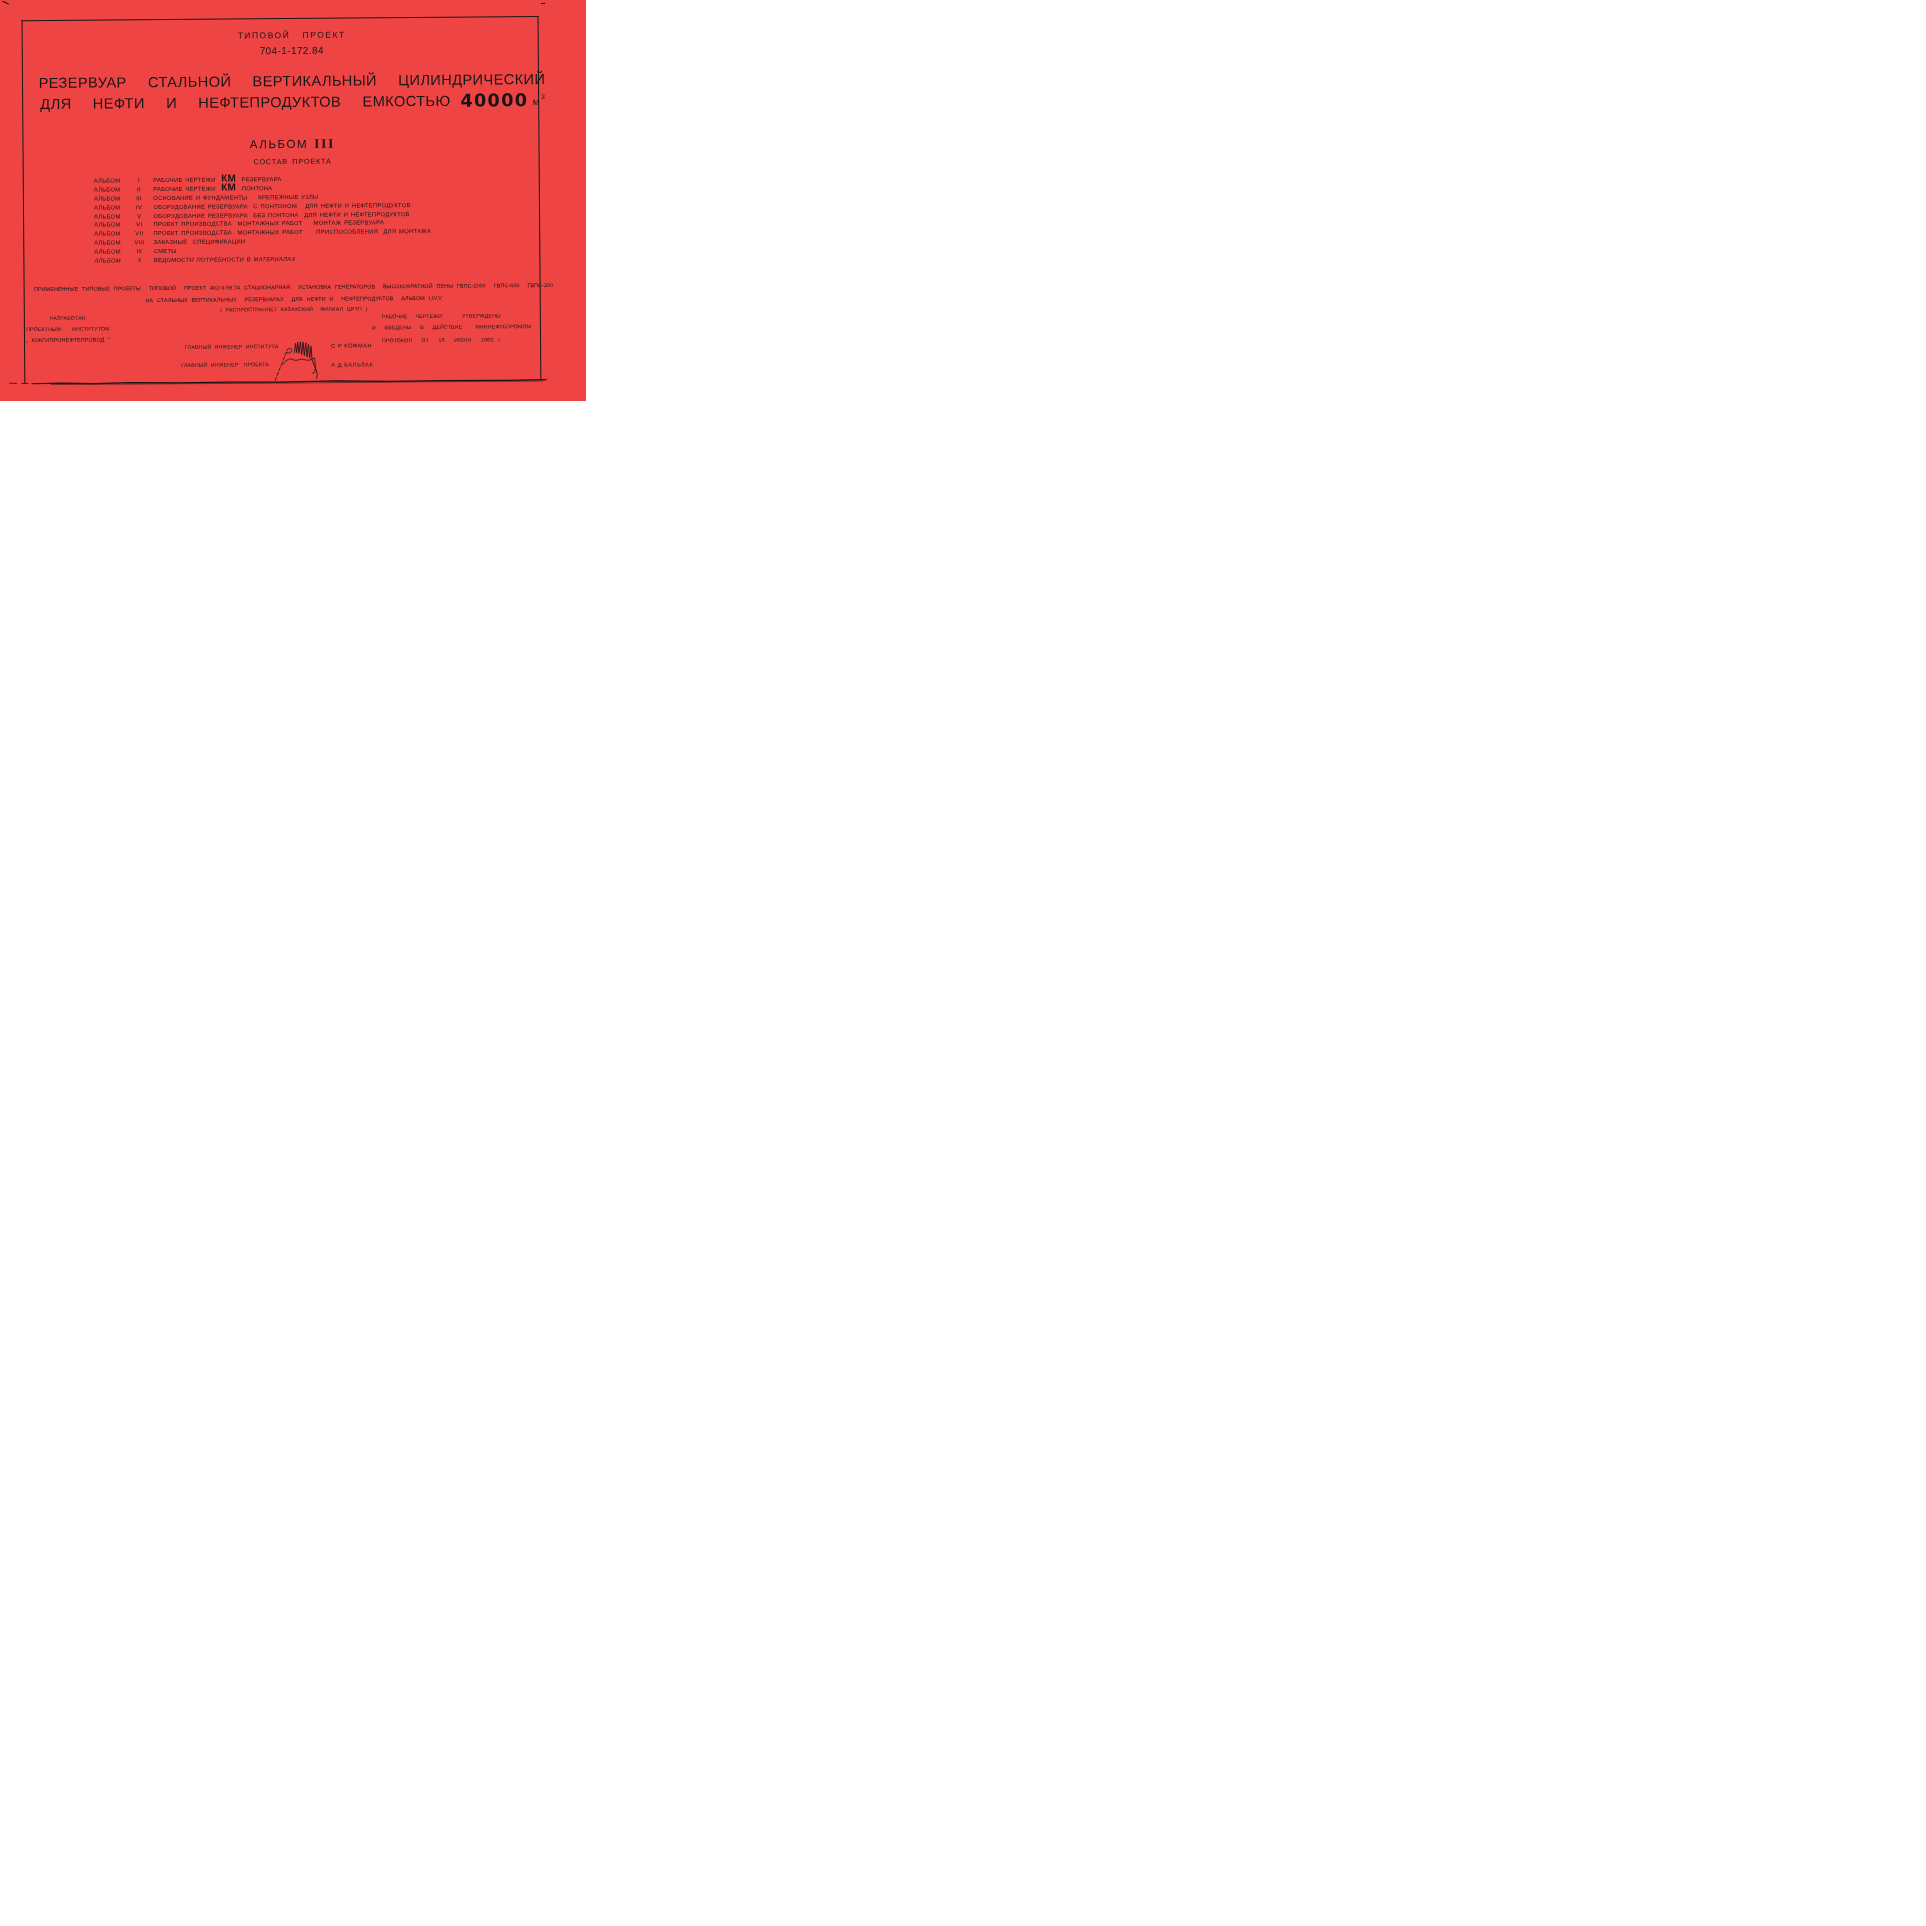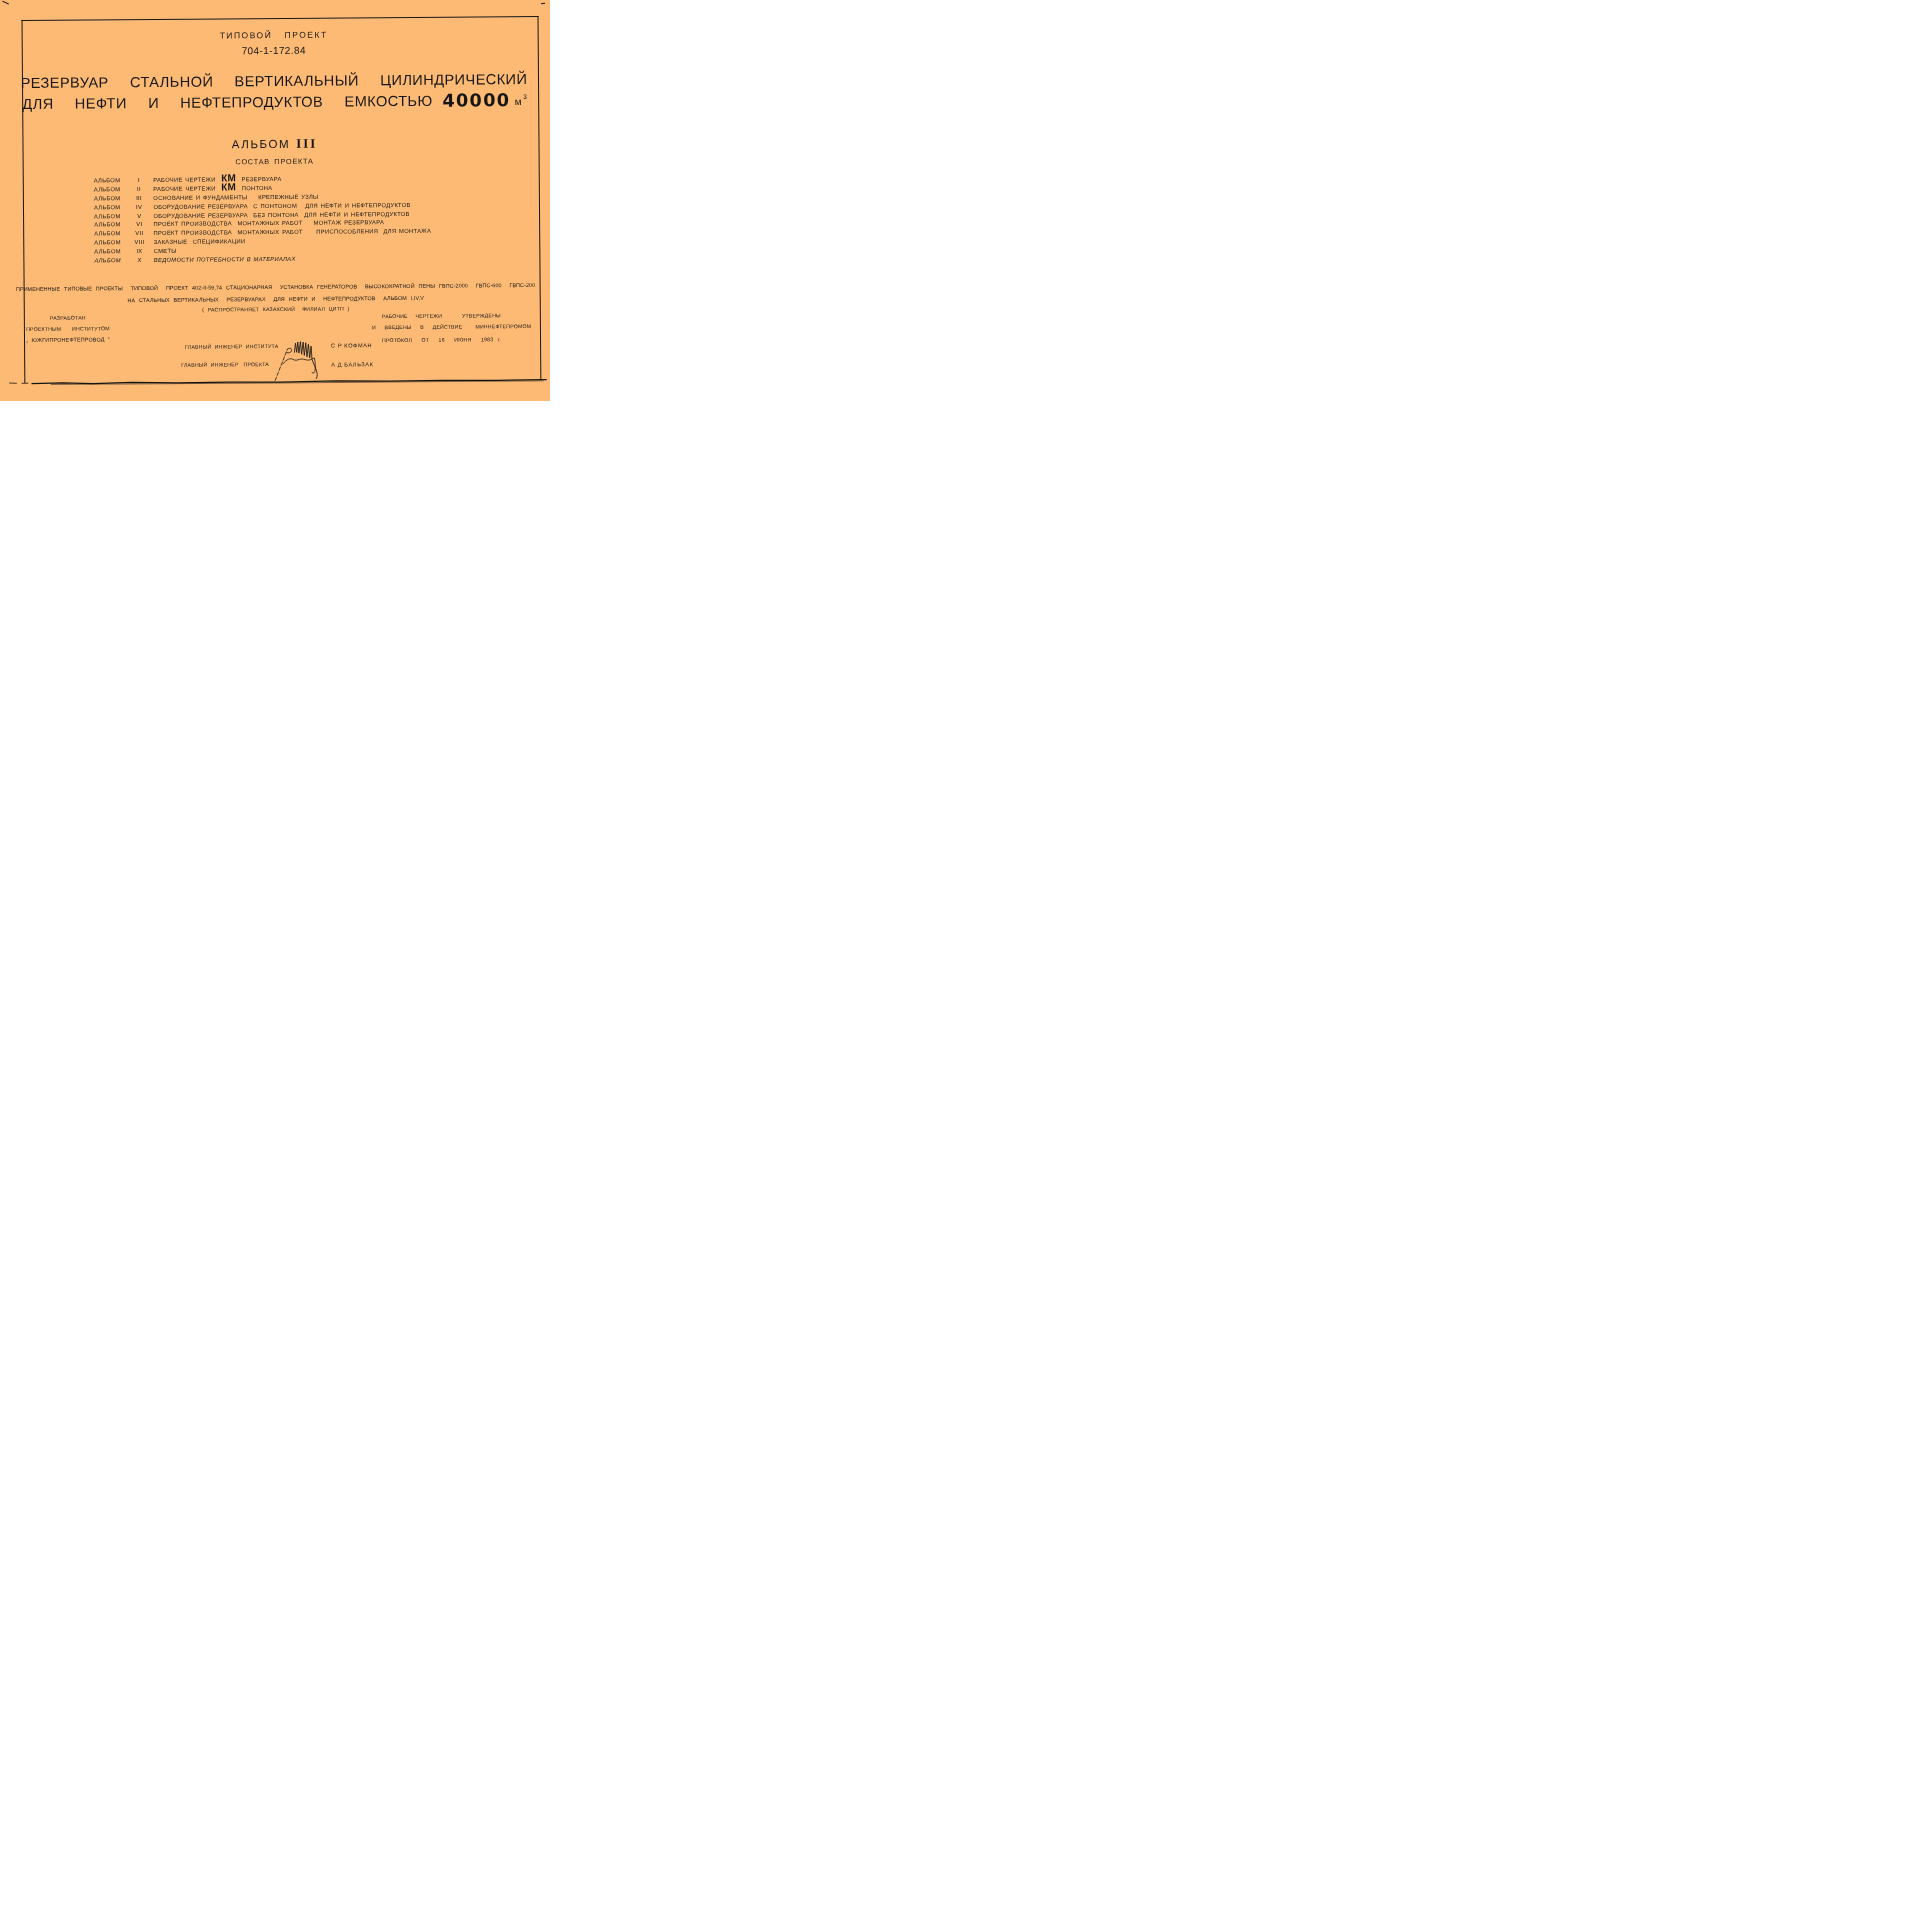--- a/index.html
+++ b/index.html
@@ -1,18 +1,18 @@
 <!DOCTYPE html>
 <html style="font-size:6.2px"><head>
 <meta charset="utf-8">
 <style>
   html,body{margin:0;padding:0;background:#ffffff;}
   .page{
-    position:relative; width:550px; height:401px; background:#fdba74;
-    font-family:"Liberation Sans", sans-serif; color:#161616; overflow:hidden;
+    position:relative; width:550px; height:401px; background:#ef4444;
+    font-family:"Liberation Sans", sans-serif; color:#161616; overflow:hidden;padding-left:36px;
   }
   .tilt{position:absolute; inset:0; transform:rotate(-0.45deg); transform-origin:50% 52%;}
   .frame{
     position:absolute; left:23px; top:18px; width:515px; height:362px;
     border-top:1.2px solid #171717; border-left:1.2px solid #171717; border-right:1.2px solid #171717;
   }
   .cline{position:absolute; left:0; right:0; text-align:center; white-space:pre;}
 
   .doc-type{top:30px; font-size:8.5px; letter-spacing:1.5px; word-spacing:2.3px;}
   .doc-number{top:45px; font-size:10px; letter-spacing:0.4px;}

